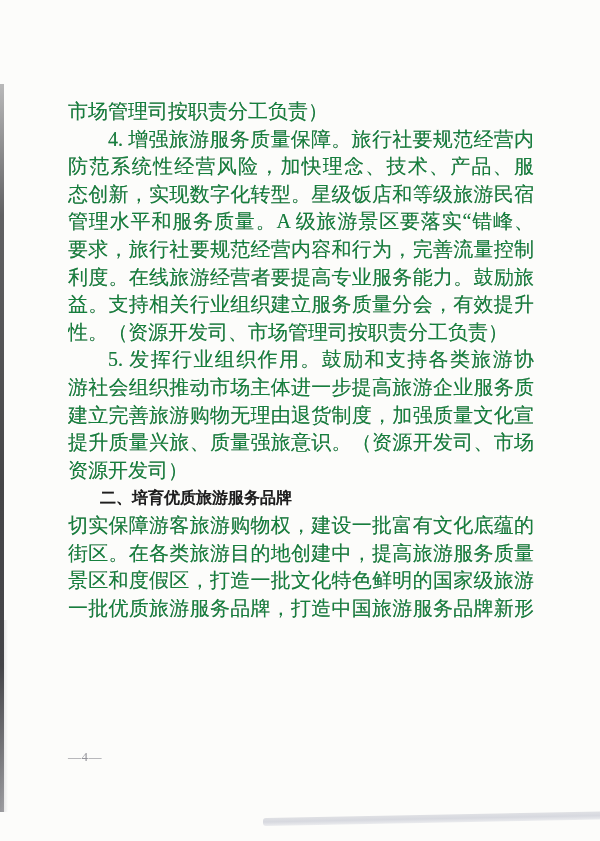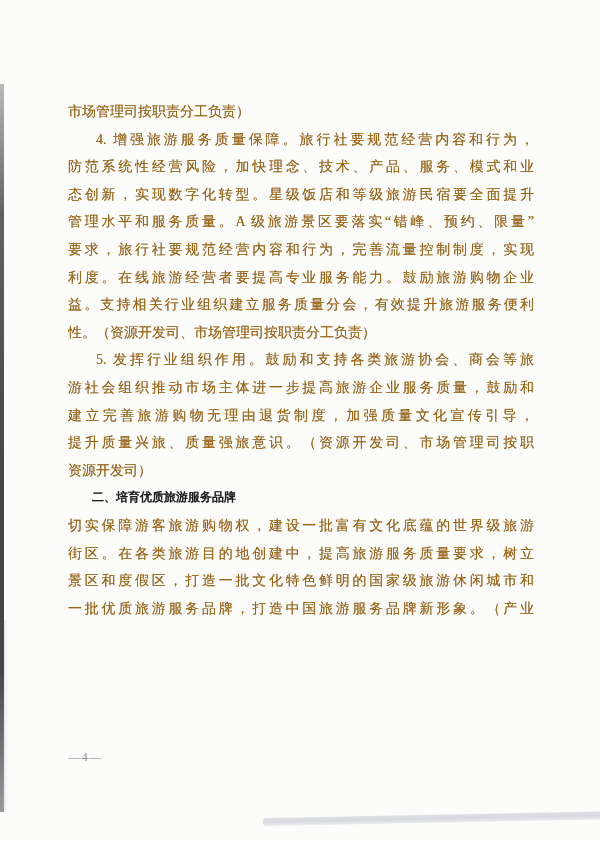--- a/index.html
+++ b/index.html
@@ -53,41 +53,41 @@
     border-radius: 3px;
   }
   .content {
     position: absolute;
     left: 68px;
     top: 98px;
     width: 466px;
   }
   .line {
     margin: 0;
-    font-size: 14px;
+    font-size: 20px;
     line-height: 27.6px;
     height: 27.6px;
-    color: #a16207;
+    color: #15803d;
     text-align: justify;
     text-align-last: justify;
     text-justify: inter-character;
     text-shadow: 0 0 0.4px rgba(40,40,40,0.45);
     white-space: normal;
     overflow: hidden;
   }
   .line.end {
     text-align-last: left;
   }
   .line.indent {
     text-indent: 2em;
   }
   .line.heading {
     font-family: "Liberation Sans", sans-serif;
     font-weight: 700;
-    font-size: 12px;
+    font-size: 16px;
     text-align-last: left;
     color: #1e1e1e;
   }
   .page-number {
     position: absolute;
     left: 68px;
     top: 748px;
     font-size: 13px;
     line-height: 18px;
     color: #93939a;

